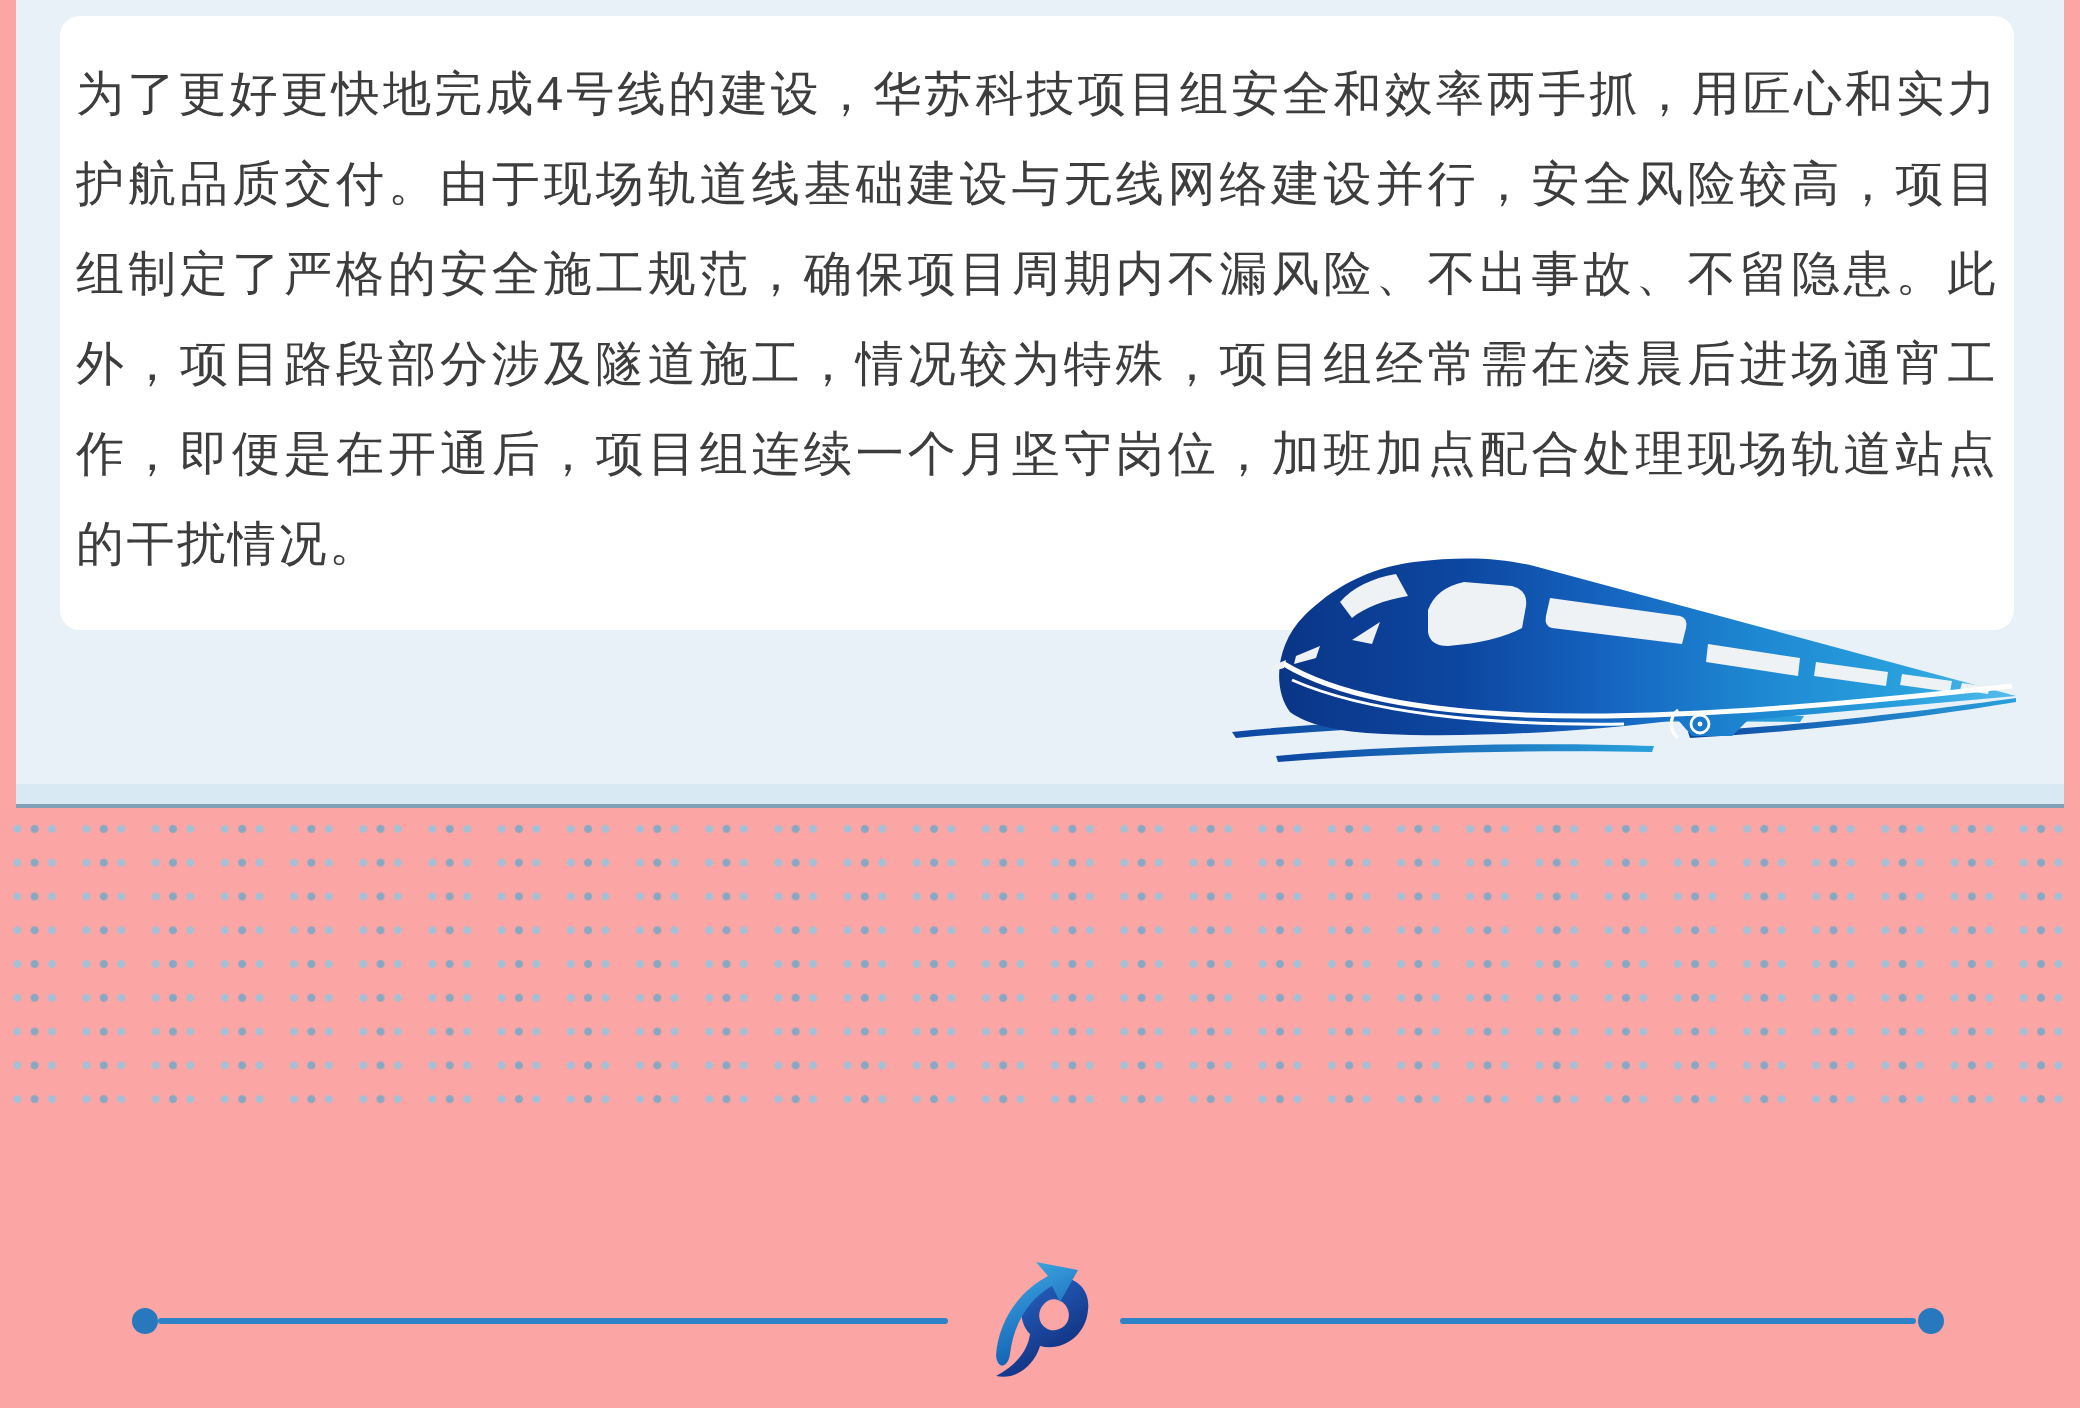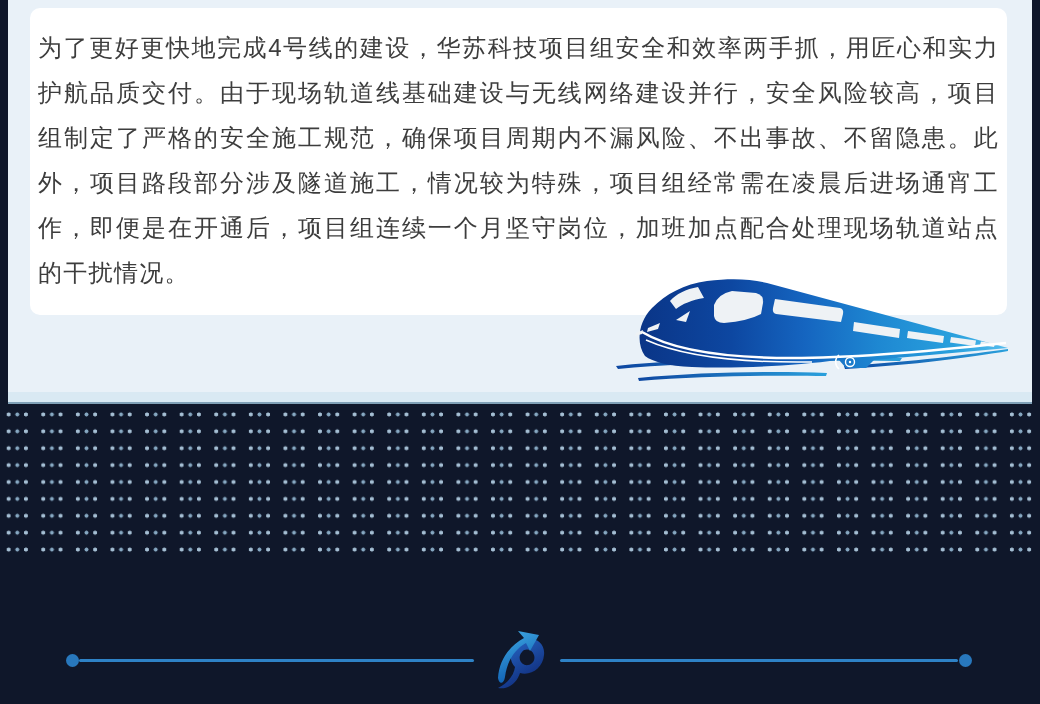--- a/index.html
+++ b/index.html
@@ -1,16 +1,16 @@
 <!DOCTYPE html>
 <html><head>
 <meta charset="utf-8">
 <style>
   html,body{margin:0;padding:0;background:#ffffff;}
-  .stage{position:relative;width:1040px;height:704px;background:#0f172a;overflow:hidden;
+  .stage{position:relative;width:1040px;height:704px;background:#fca5a5;overflow:hidden;
          font-family:"Liberation Sans","DejaVu Sans",sans-serif;}
   
   .hero{position:absolute;left:8px;top:0;width:1024px;height:404px;background:#e9f1f8;}
   .hero-strip{position:absolute;left:0;bottom:0;width:100%;height:12px;background:#d9e9f3;
               border-bottom:2px solid #7fa0b6;box-sizing:border-box;}
   
   .card{position:absolute;left:22px;top:8px;width:977px;min-height:297px;background:#ffffff;
         border-radius:10px;box-sizing:border-box;padding:17px 8px 20px 8px;}
   .card p{margin:0;font-size:24px;line-height:45px;letter-spacing:1.3px;color:#3d3d3d;
           text-align:justify;text-justify:inter-ideograph;}

